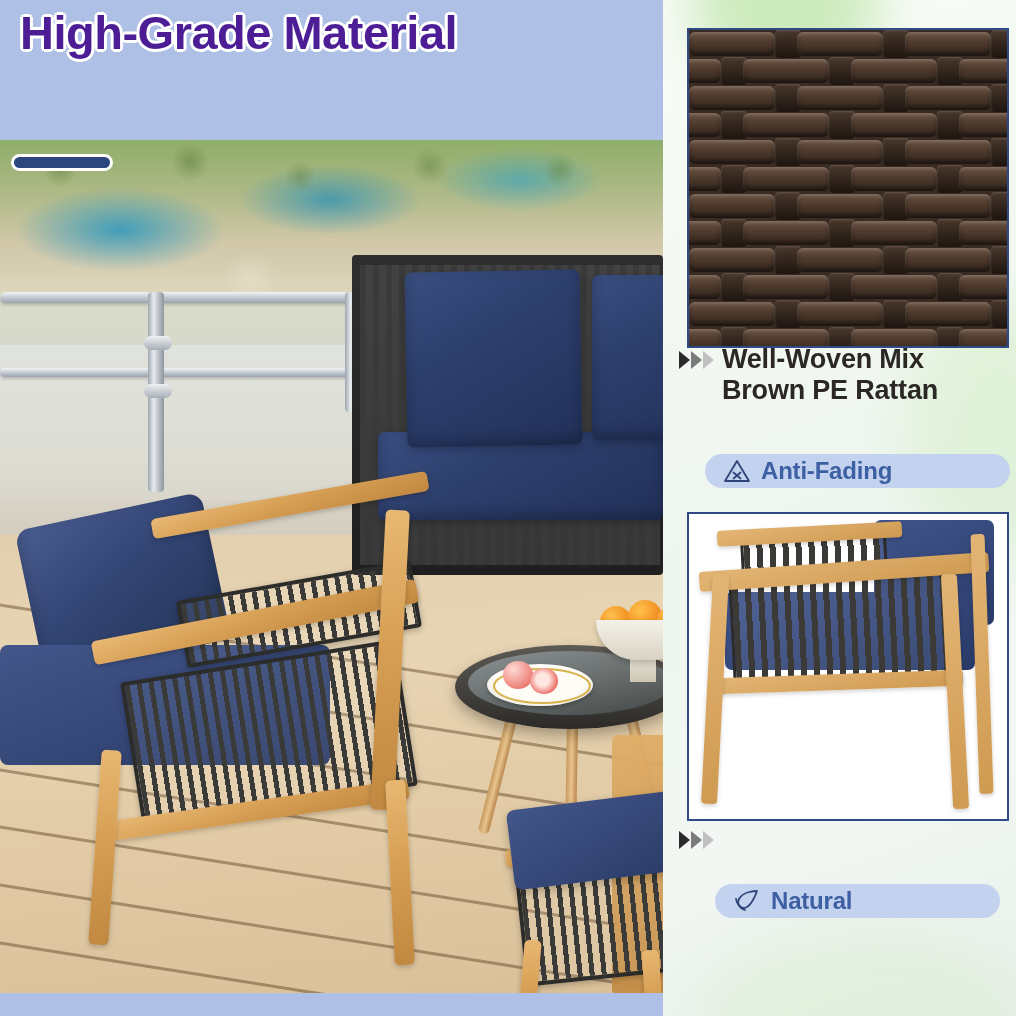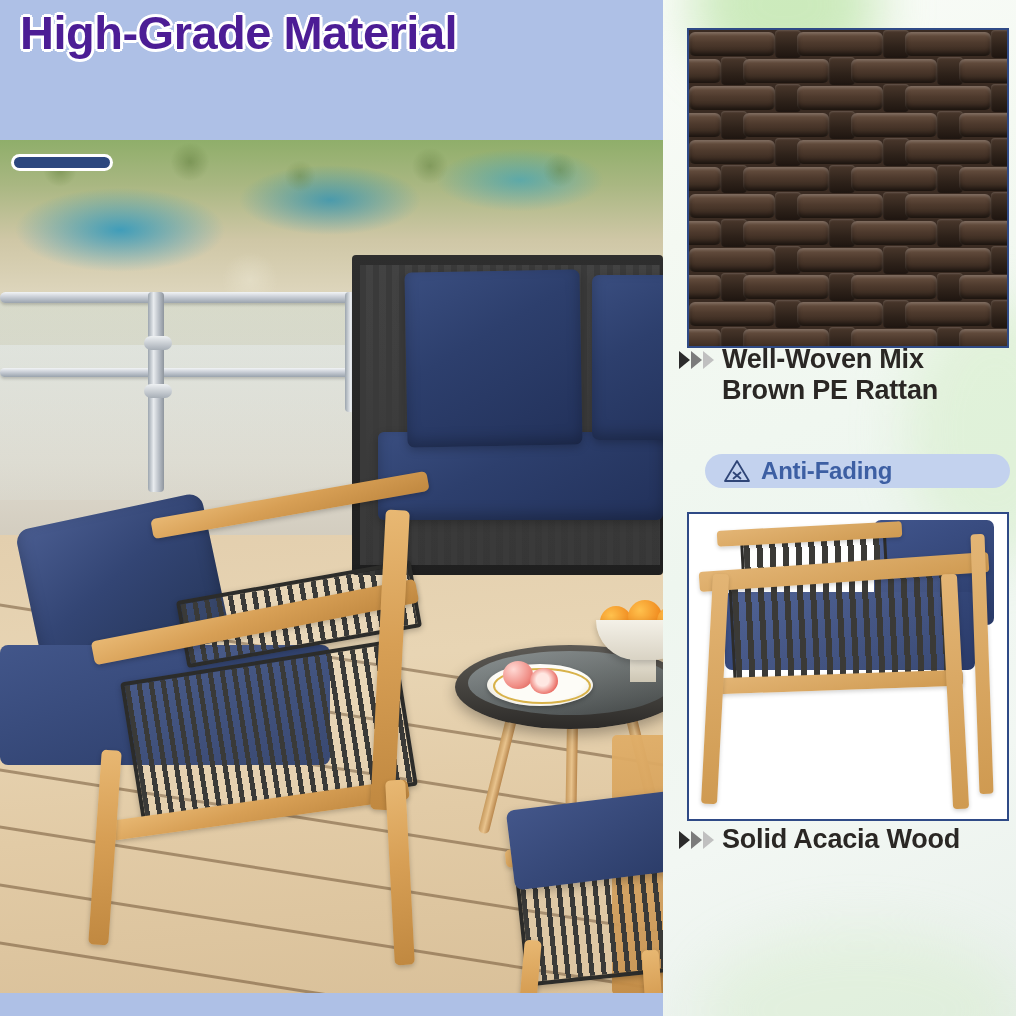--- a/index.html
+++ b/index.html
@@ -405,19 +405,27 @@
       <div class="pc-wood pc-leg-r"></div>
       <div class="pc-wood pc-leg-r2"></div>
     </div>
 
     <div class="feature-title-row" style="left:16px;top:824px;width:340px;">
       <div class="chevrons">
         <div class="chev chev-1"></div>
         <div class="chev chev-2"></div>
         <div class="chev chev-3"></div>
       </div>
-      <div class="feature-title">Solid Acacia Wood</div>
-    </div>
-
+    </div>
+
+    <div class="pill" style="left:52px;top:884px;width:245px;">
+      <span class="pill-icon">
+        <svg width="28" height="26" viewBox="0 0 28 26">
+          <path d="M24 3 C24 3 10 3 6 11 C3 17 9 22 14 19 C20 15.5 24 3 24 3 Z" fill="none" stroke="#2f4577" stroke-width="1.8" stroke-linejoin="round"></path>
+          <path d="M3 11 C3 11 5 20 12 22" fill="none" stroke="#2f4577" stroke-width="1.8" stroke-linecap="round"></path>
+        </svg>
+      </span>
+      <span class="pill-label">Natural</span>
+    </div>
 
 
   </div>
 </div>
 
 </body></html>

